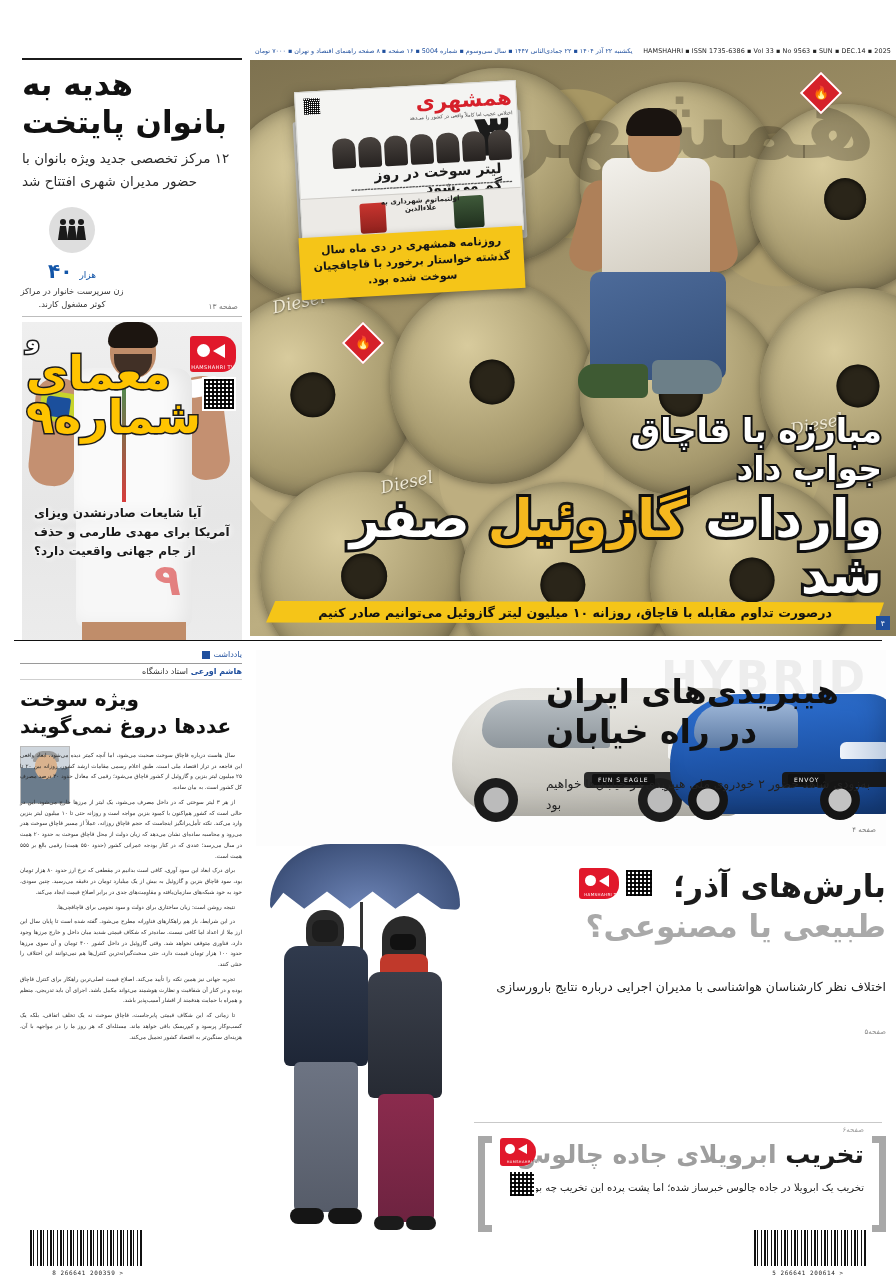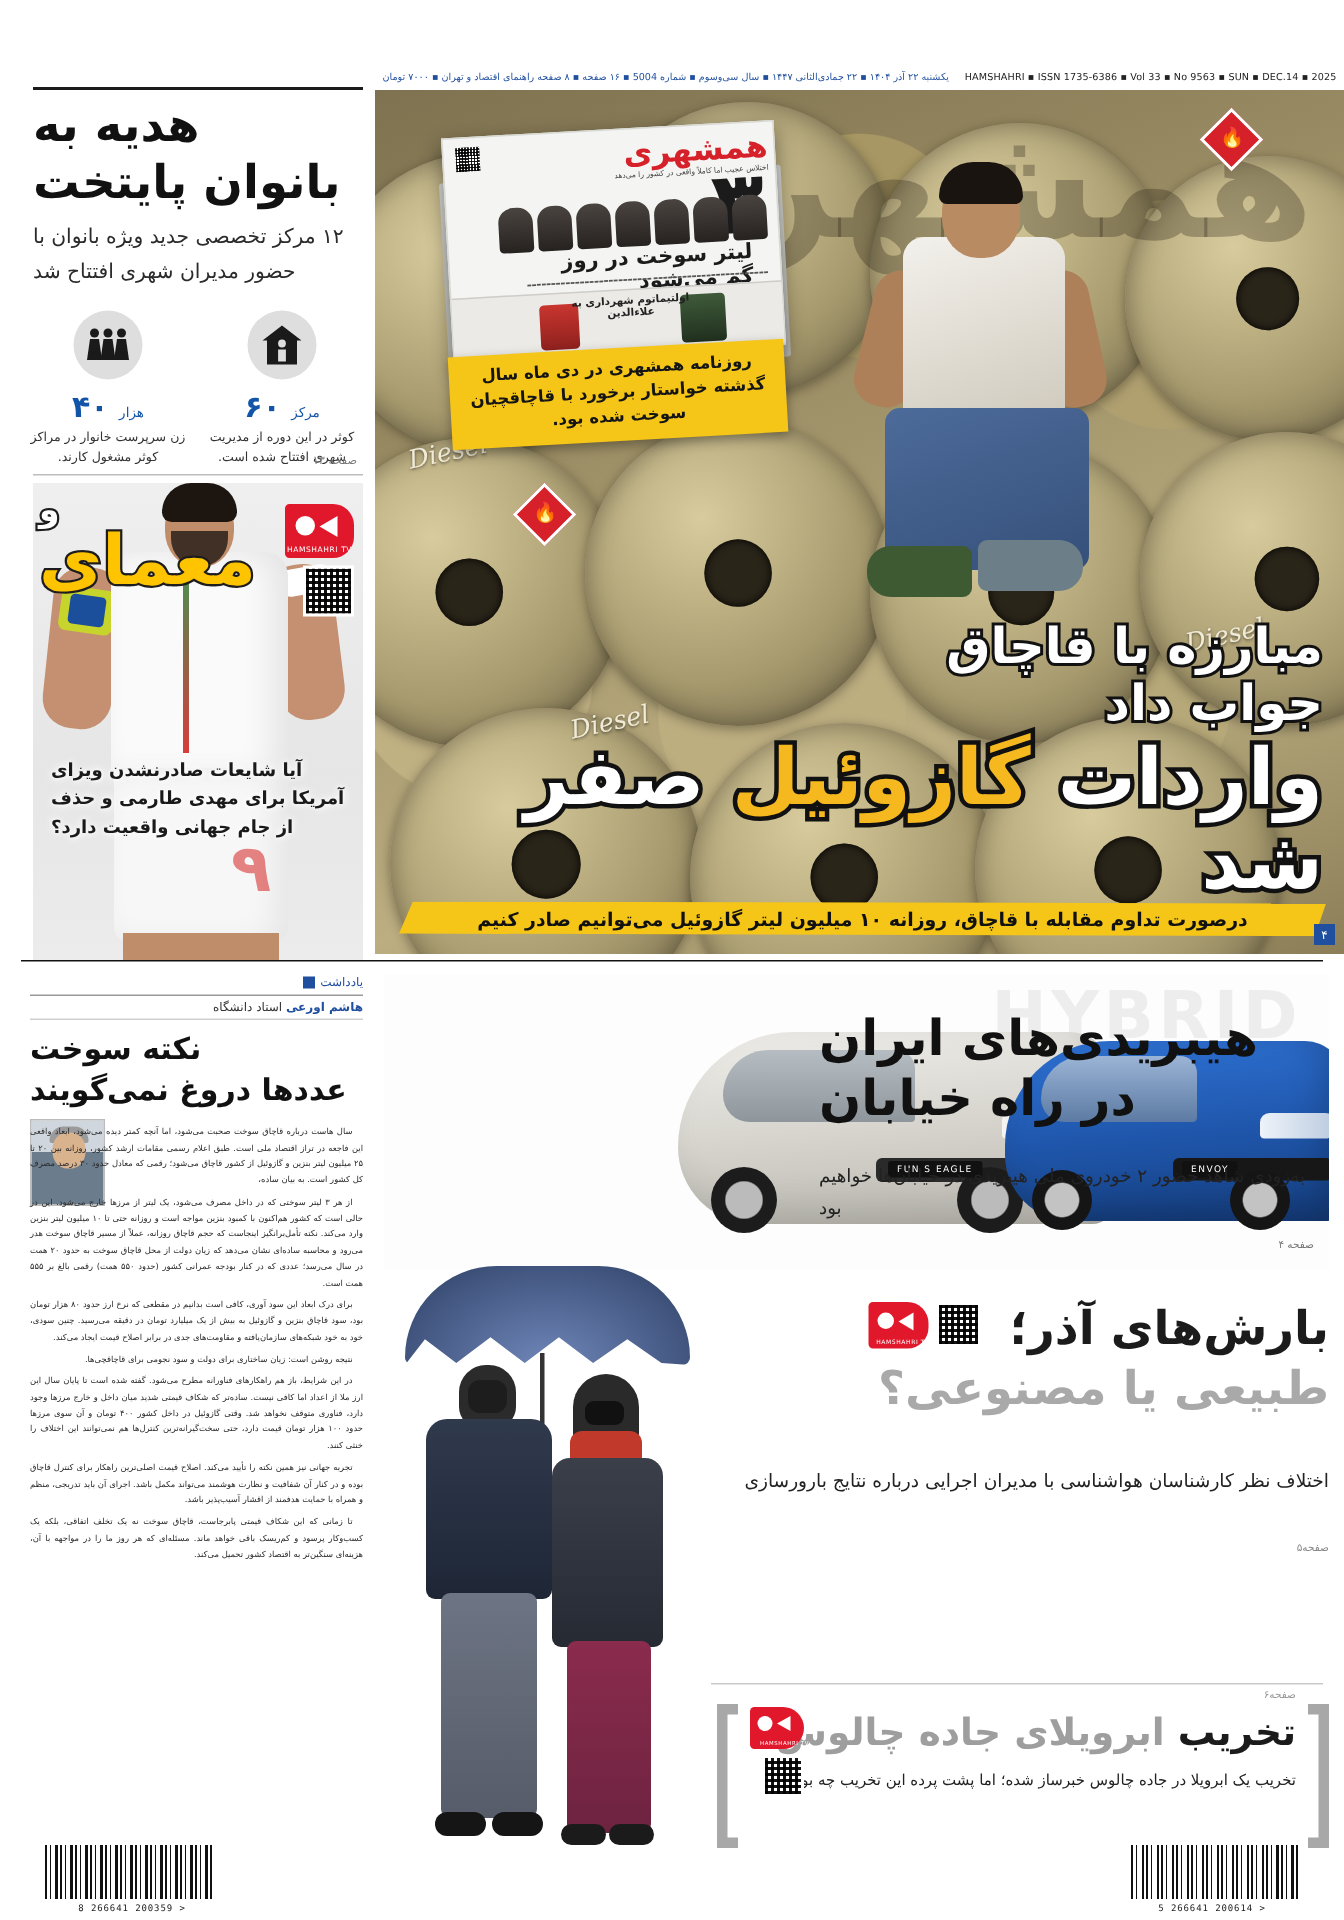--- a/index.html
+++ b/index.html
@@ -646,34 +646,20 @@
               </g>
             </svg>
           </div>
           <div class="stat-num">
             <span class="unit">هزار</span>
             <span>۴۰</span>
           </div>
           <div class="stat-txt">زن سرپرست خانوار در مراکز کوثر مشغول کارند.</div>
         </div>
 
-        <div class="stat-box">
-          <div class="stat-ico">
-            <svg width="28" height="28" viewBox="0 0 28 28" aria-hidden="true">
-              <path d="M14 1 1 11h3v16h20V11h3z" fill="#1a1a1a"></path>
-              <circle cx="14" cy="13" r="2.6" fill="#dedede"></circle>
-              <path d="M11.4 17h5.2v8h-5.2z" fill="#dedede"></path>
-            </svg>
-          </div>
-          <div class="stat-num">
-            <span class="unit">مرکز</span>
-            <span>۶۰</span>
-          </div>
-          <div class="stat-txt">کوثر در این دوره از مدیریت شهری افتتاح شده است.</div>
-        </div>
       </div>
 
       <div class="pg-ref gift-pg">صفحه ۱۳</div>
       <div class="lr-divider2"></div>
 
       <div class="puzzle">
         <div class="player">
           <div class="p-armL"></div>
           <div class="p-armR"></div>
           <div class="p-band">
@@ -687,20 +673,21 @@
           <div class="p-head"></div>
           <div class="p-beard"></div>
           <div class="p-hair"></div>
           <div class="p-shorts"></div>
           <div class="p-num">۹</div>
           <div class="p-legs"></div>
         </div>
         <div class="pz-title">
           <div class="white" style="font-size:22px">و</div>
           <div>معمای</div>
+          <div>شماره۹</div>
         </div>
         <div class="pz-sub">آیا شایعات صادرنشدن ویزای آمریکا برای مهدی طارمی و حذف از جام جهانی واقعیت دارد؟</div>
         <div class="pz-badge">۹</div>
       </div>
 
       <div class="logo-stack">
         <div class="tvlogo">
           <span class="dot"></span>
           <span class="tri"></span>
           <span class="cap">HAMSHAHRI TV</span>
@@ -801,21 +788,21 @@
         <span>یادداشت</span>
       </div>
       <div class="nt-rule"></div>
       <div class="byline">
         <b>هاشم اورعی</b>
         <span>استاد دانشگاه</span>
       </div>
       <div class="nt-rule2"></div>
 
       <div class="art-head">
-        <div>نکته سوخت</div>
+        <div>ویژه سوخت</div>
         <div>عددها دروغ نمی‌گویند</div>
       </div>
 
       <div class="art-portrait">
         <span class="h"></span>
         <span class="f"></span>
       </div>
 
       <div class="art-body">
         <p>سال هاست درباره قاچاق سوخت صحبت می‌شود، اما آنچه کمتر دیده می‌شود، ابعاد واقعی این فاجعه در تراز اقتصاد ملی است. طبق اعلام رسمی مقامات ارشد کشور، روزانه بین ۲۰ تا ۲۵ میلیون لیتر بنزین و گازوئیل از کشور قاچاق می‌شود؛ رقمی که معادل حدود ۳۰ درصد مصرف کل کشور است. به بیان ساده،</p>

